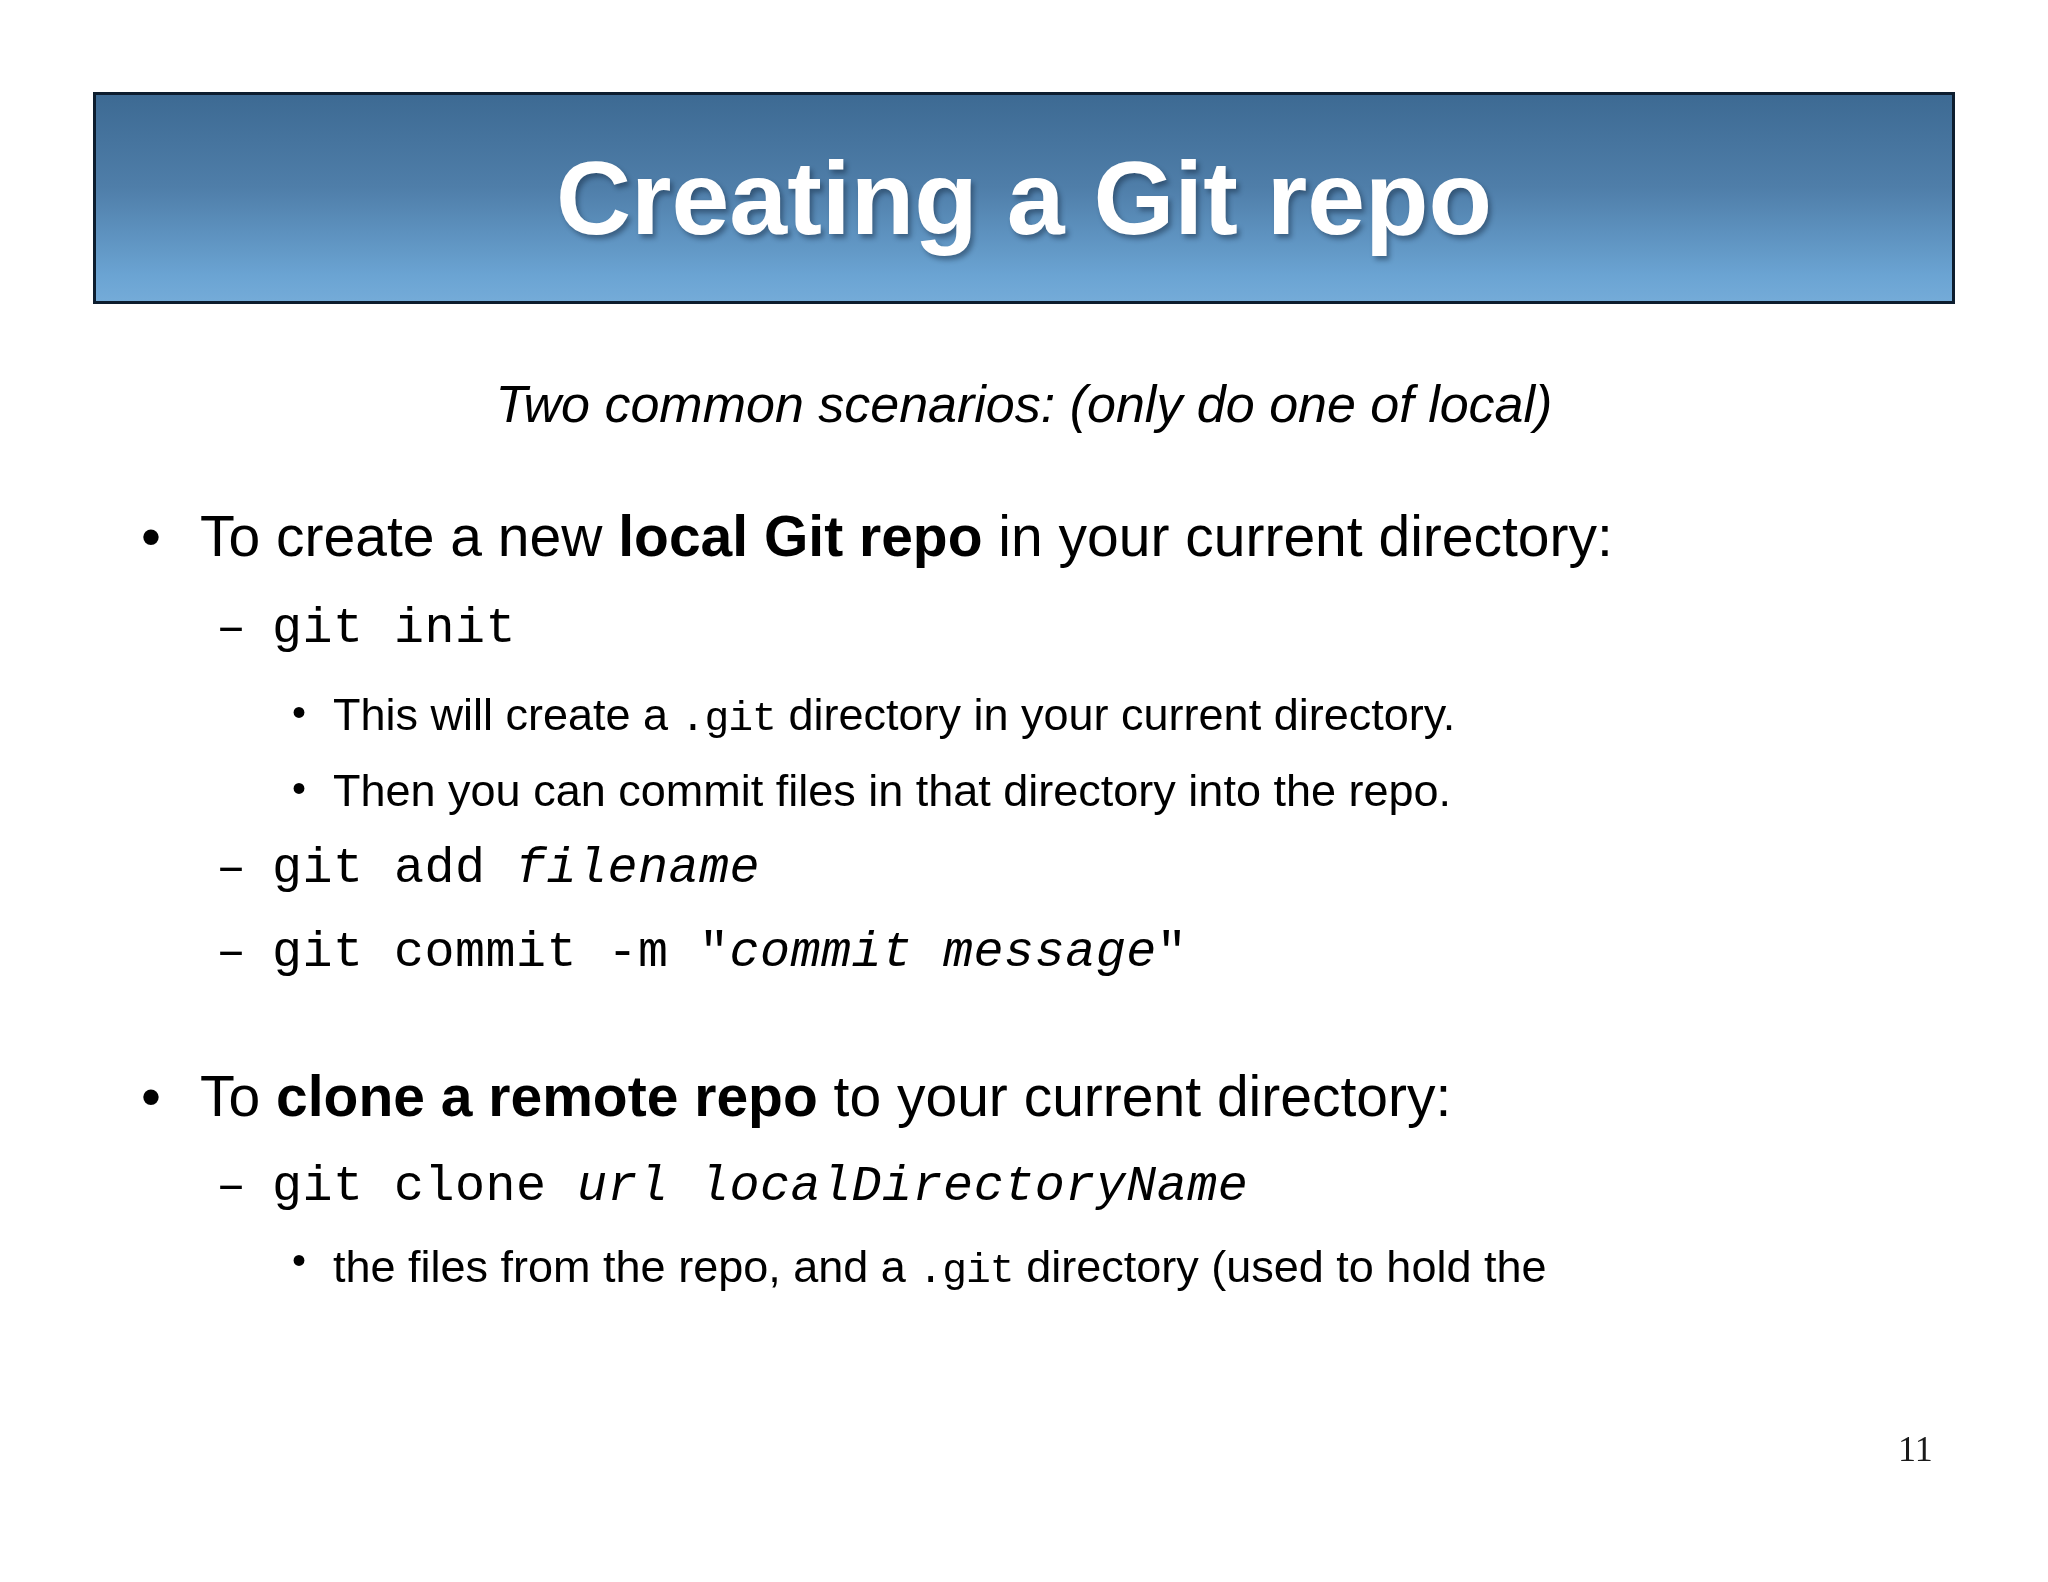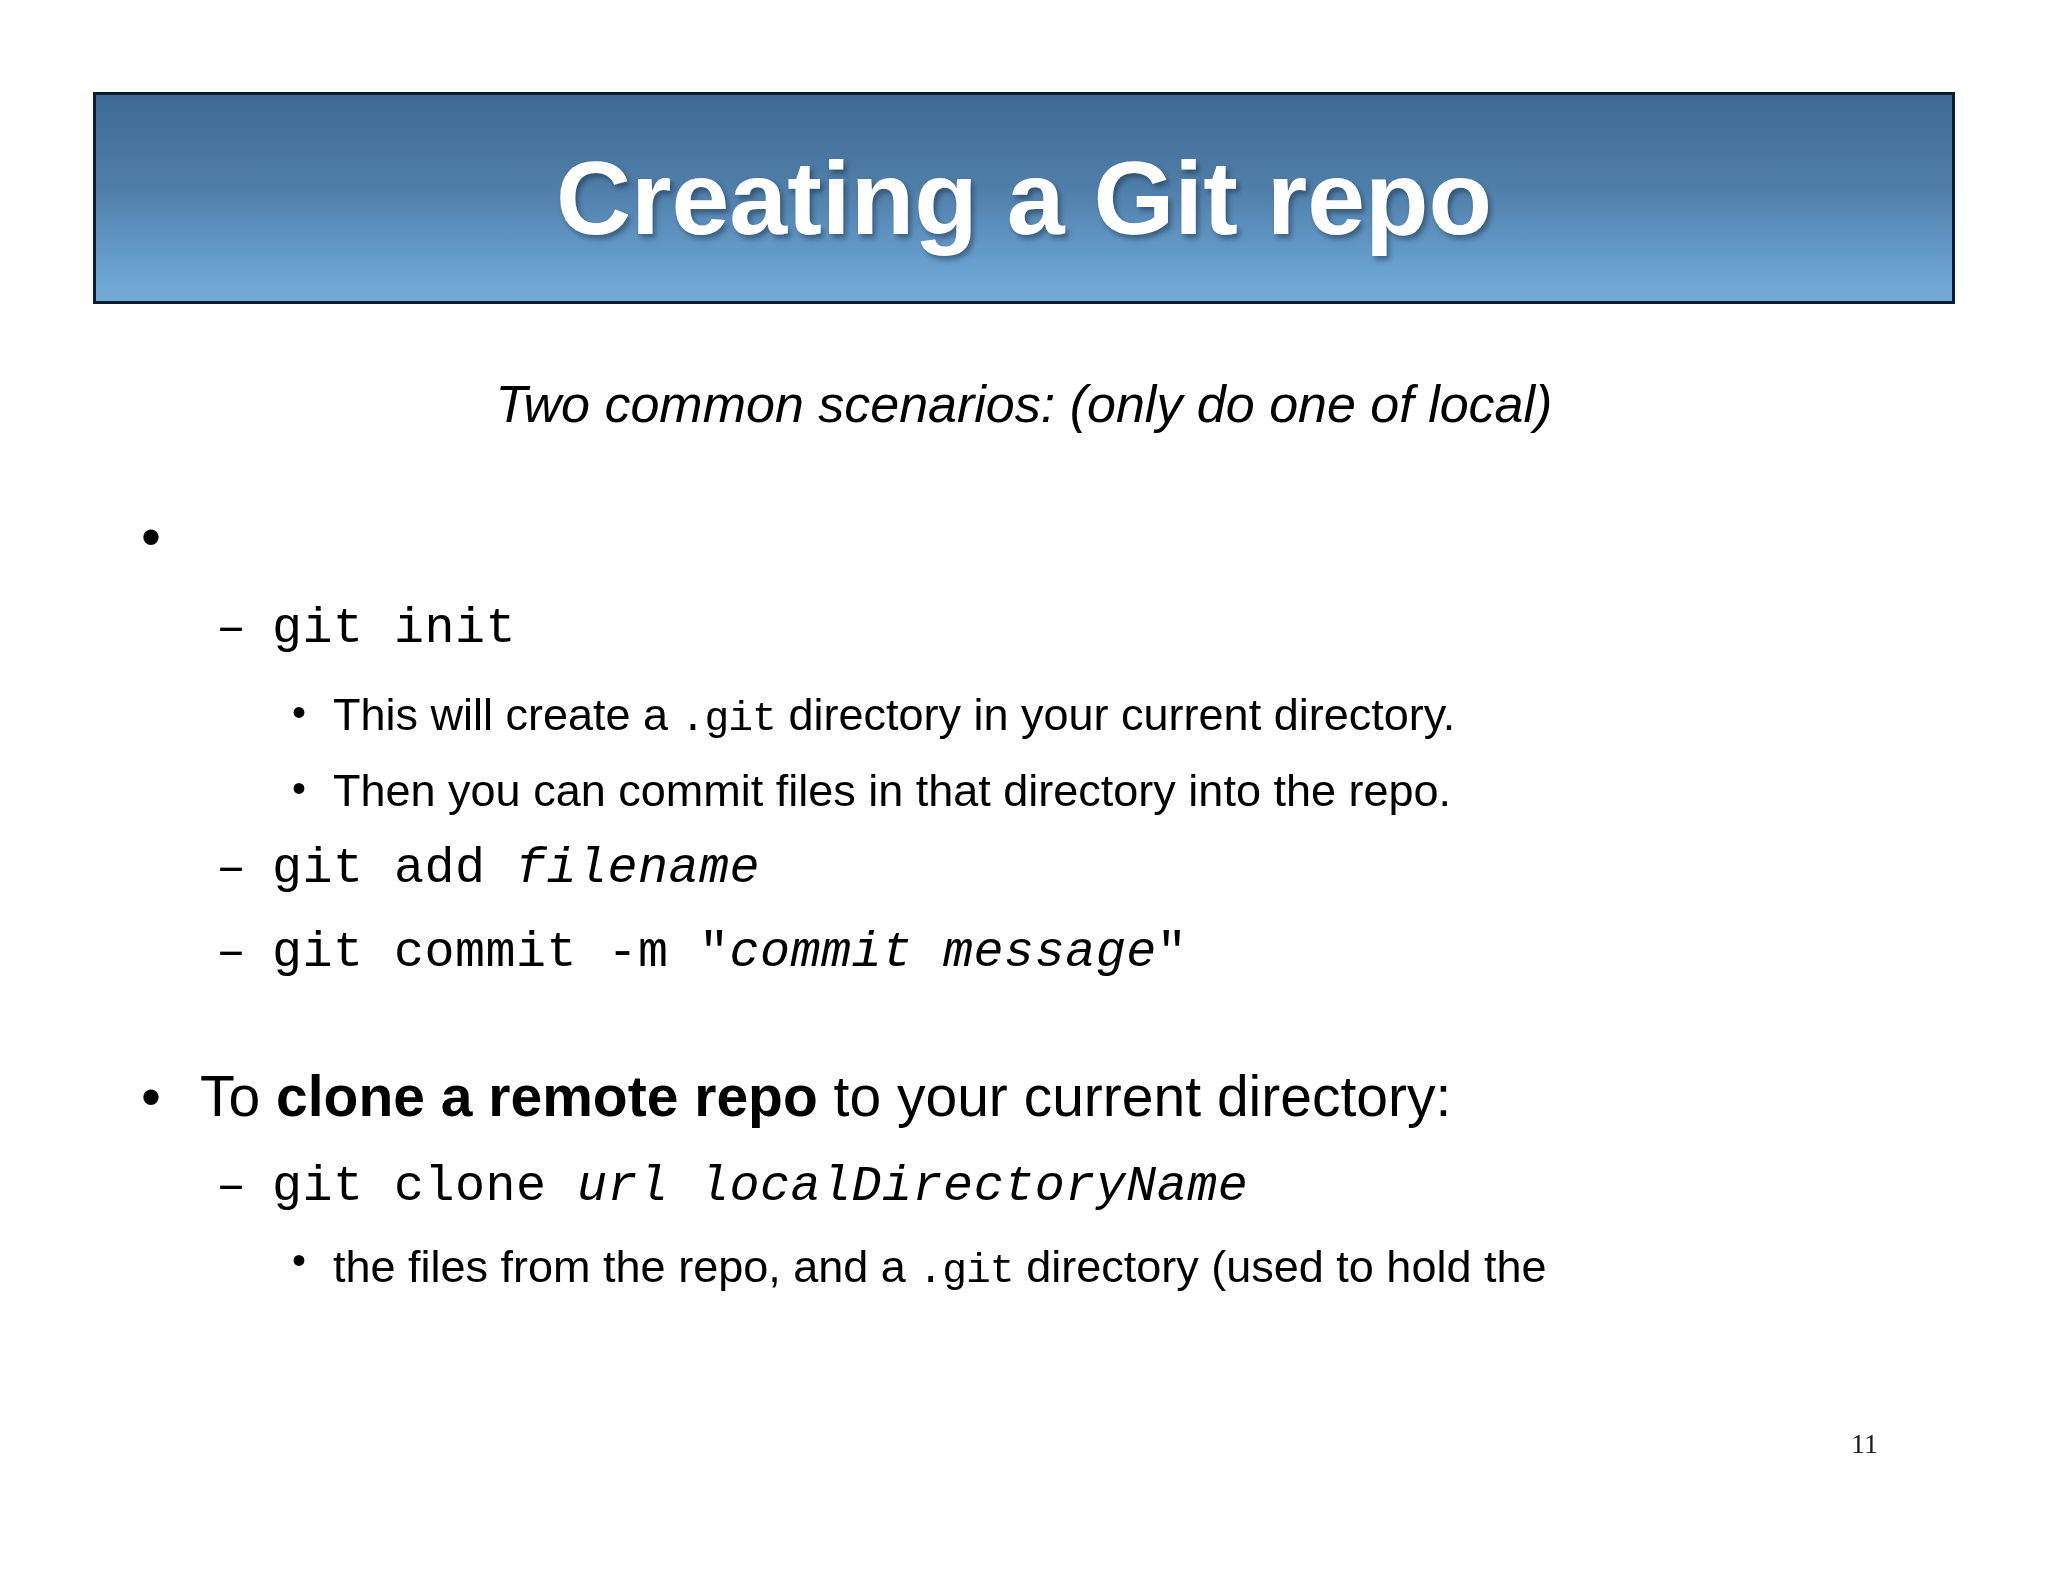--- a/index.html
+++ b/index.html
@@ -82,39 +82,40 @@
     font-size: 0.92em;
     letter-spacing: -1px;
   }
   .note-line { display: block; }
   .lvl3 .text .note-line { line-height: 60px; }
 
   
   .page-number {
     position: absolute;
     top: 1428px;
-    left: 1851px;
+    left: 1898px;
     font-family: "Liberation Serif", "DejaVu Serif", serif;
-    font-size: 28px;
+    font-size: 36px;
     color: #1a1a1a;
   }
 </style>
 </head>
 <body>
 
 <div id="slide">
 
   <div class="banner">
     <div class="title">Creating a Git repo</div>
   </div>
 
   <div class="subtitle">Two common scenarios: (only do one of local)</div>
 
   <div class="row lvl1" style="top:504px;">
     <span class="marker">•</span>
+    <div class="text"><span>To create a new </span><b>local Git repo</b><span> in your current directory:</span></div>
   </div>
 
   <div class="row cmd" style="top:600px;">
     <span class="marker">–</span>
     <div class="text">git init</div>
   </div>
 
   <div class="row lvl3" style="top:689px;">
     <span class="marker">•</span>
     <div class="text"><span>This will create a </span><span class="inline-code">.git</span><span> directory in your current directory.</span></div>

